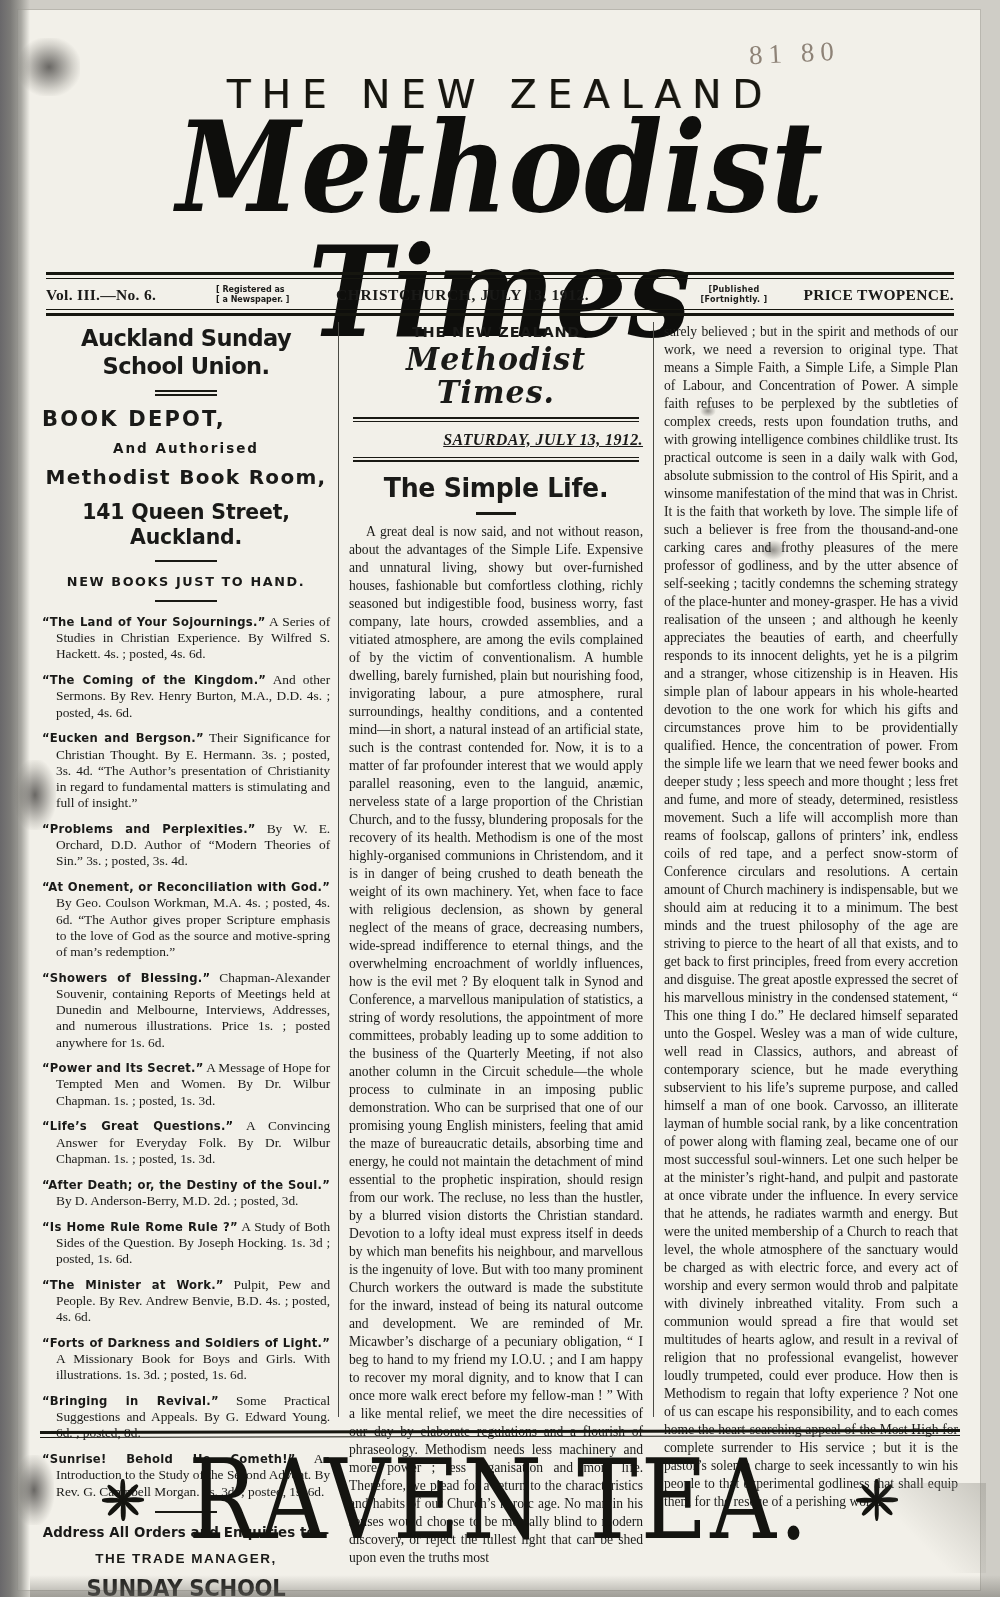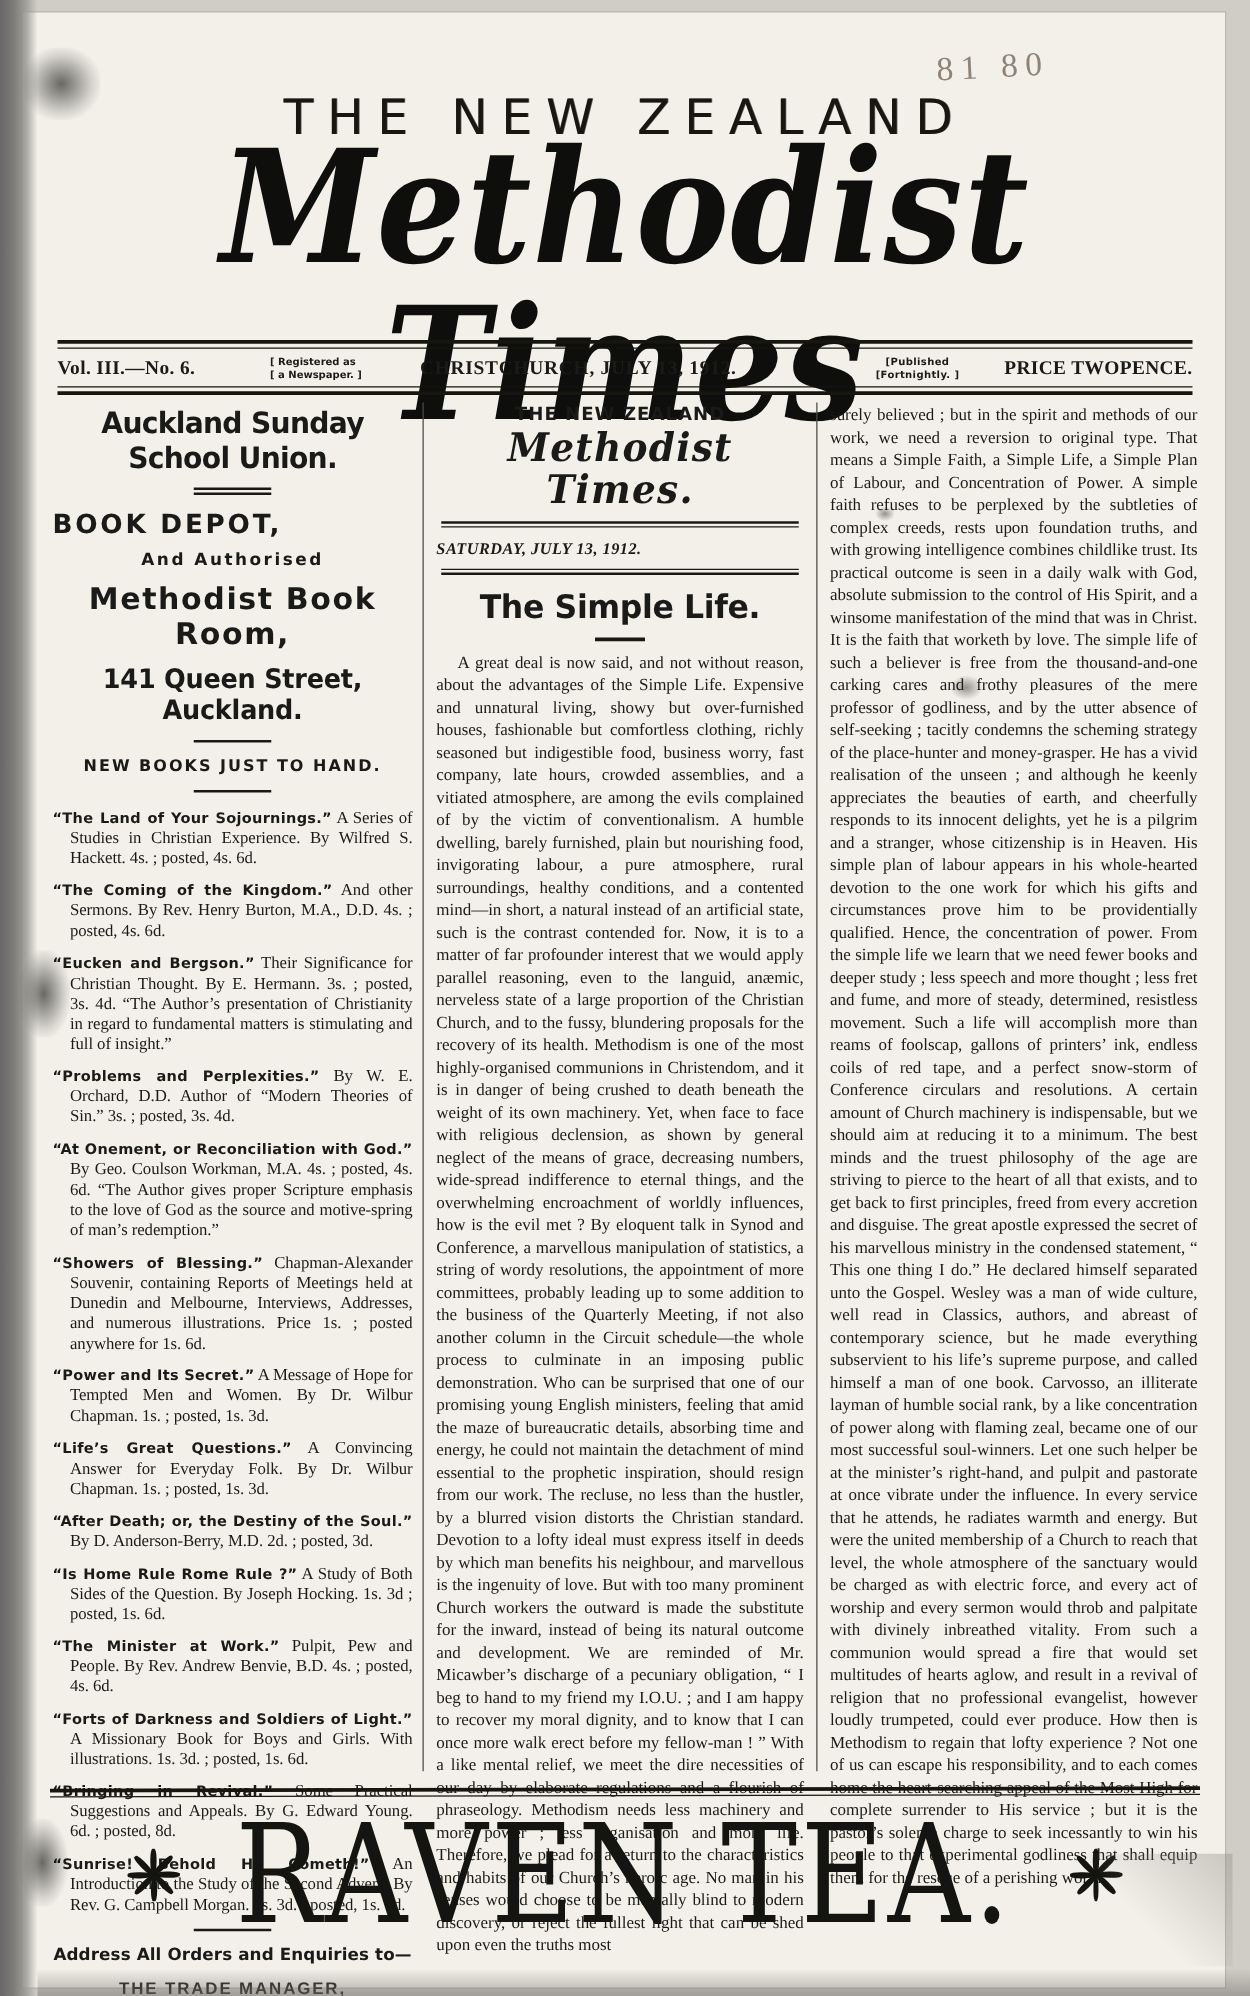--- a/index.html
+++ b/index.html
@@ -176,21 +176,21 @@
     font-family: "DejaVu Sans", sans-serif;
     font-weight: 700;
     font-size: 13.5px;
     letter-spacing: 2px;
     margin-top: 9px;
   }
   .ad-room {
     text-align: center;
     font-family: "DejaVu Sans", sans-serif;
     font-weight: 700;
-    font-size: 24px;
+    font-size: 20px;
     letter-spacing: 1.3px;
     margin-top: 9px;
   }
   .ad-addr {
     text-align: center;
     font-family: "DejaVu Sans", sans-serif;
     font-weight: 700;
     font-size: 21.5px;
     letter-spacing: -.2px;
     transform: scaleX(.95);
@@ -266,27 +266,28 @@
     margin-top: 4px;
     transform: scaleY(1.05);
   }
   .ed-rule-a {
     margin: 10px 4px 0;
     border-top: 2px solid #191913;
     border-bottom: 1px solid #191913;
     height: 2px;
   }
   .ed-date {
-    text-align: left;
+    text-align: right;
     font-family: "Liberation Serif", serif;
     font-style: italic;
     font-weight: 700;
-    font-size: 13px;
+    font-size: 16px;
     letter-spacing: .4px;
     margin-top: 9px;
+    text-decoration: underline;
   }
   .ed-rule-b {
     margin: 8px 4px 0;
     border-top: 1px solid #191913;
     border-bottom: 2px solid #191913;
     height: 2px;
   }
   .ed-headline {
     text-align: center;
     font-family: "DejaVu Sans", sans-serif;

